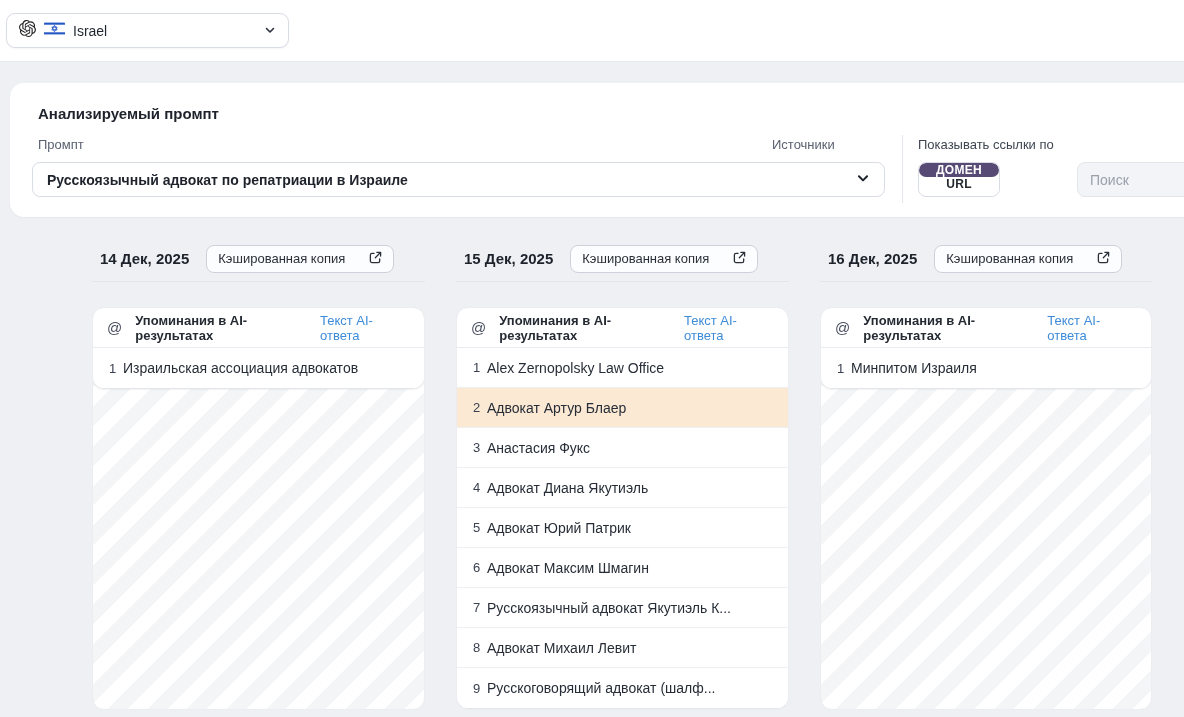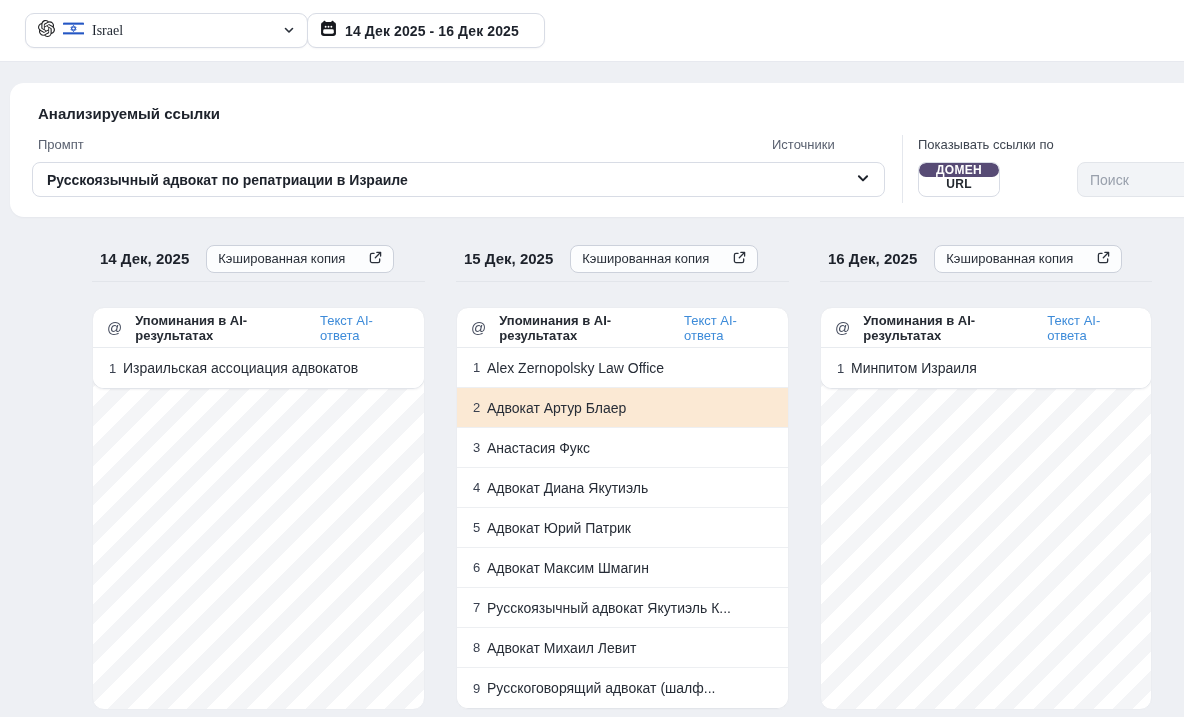--- a/index.html
+++ b/index.html
@@ -15,21 +15,21 @@
     position:absolute; left:0; top:0; width:1184px; height:62px;
     background:#ffffff; border-bottom:1px solid #e7e9ef;
   }
   .pill {
     position:absolute; top:13px; height:35px;
     display:flex; align-items:center; gap:8px;
     background:#ffffff; border:1px solid #d8dce5; border-radius:9px;
     padding:0 12px; box-shadow:0 1px 2px rgba(16,24,40,.04);
     cursor:pointer;
   }
-  .provider-pill { left:25px; width:283px;font-family:Liberation Serif, serif; }
+  .provider-pill { left:6px; width:283px; }
   .provider-pill .label { font-size:14px; font-weight:500; color:#1f2630; }
   .provider-pill .chev { margin-left:auto; }
   .date-pill { left:307px; width:238px; }
   .date-pill .label { font-size:14px; font-weight:600; color:#1d222b; letter-spacing:.1px; }
   .flag { border-radius:3px; overflow:hidden; display:block; }
   
   .panel {
     position:absolute; left:10px; top:83px; width:1190px; height:134px;
     background:#ffffff; border-radius:14px 0 0 14px;
     box-shadow:0 1px 2px rgba(16,24,40,.04);
@@ -130,38 +130,24 @@
       </svg>
     </span>
     <span class="label">Israel</span>
     <span class="icon chev">
       <svg width="12" height="12" viewBox="0 0 12 12" fill="none" stroke="#2a303a" stroke-width="1.6" stroke-linecap="round" stroke-linejoin="round">
           <path d="M2.5 4.5 6 8l3.5-3.5"></path>
         </svg>
     </span>
   </div>
 
-  <div class="pill date-pill">
-    <span class="icon">
-      <svg width="17" height="17" viewBox="0 0 16 16">
-        <rect x="3.2" y="0.6" width="2" height="3" rx="0.8" fill="#16181d"></rect>
-        <rect x="10.8" y="0.6" width="2" height="3" rx="0.8" fill="#16181d"></rect>
-        <rect x="1" y="1.8" width="14" height="13.2" rx="2.6" fill="#16181d"></rect>
-        <circle cx="5.3" cy="6.4" r="0.9" fill="#ffffff"></circle>
-        <circle cx="8" cy="6.4" r="0.9" fill="#ffffff"></circle>
-        <circle cx="10.7" cy="6.4" r="0.9" fill="#ffffff"></circle>
-        <rect x="3" y="8.8" width="10" height="4.2" rx="1.4" fill="#ffffff"></rect>
-      </svg>
-    </span>
-    <span class="label">14 Дек 2025 - 16 Дек 2025</span>
-  </div>
 </div>
 
 <div class="panel">
-  <div class="panel-title">Анализируемый ссылки</div>
+  <div class="panel-title">Анализируемый промпт</div>
   <div class="field-label lbl-prompt">Промпт</div>
   <div class="field-label lbl-sources">Источники</div>
 
   <div class="prompt-select">
     <span class="value">Русскоязычный адвокат по репатриации в Израиле</span>
     <span class="icon chev">
       <svg width="14" height="14" viewBox="0 0 12 12" fill="none" stroke="#1d222b" stroke-width="1.7" stroke-linecap="round" stroke-linejoin="round">
           <path d="M2.5 4.5 6 8l3.5-3.5"></path>
         </svg>
     </span>

